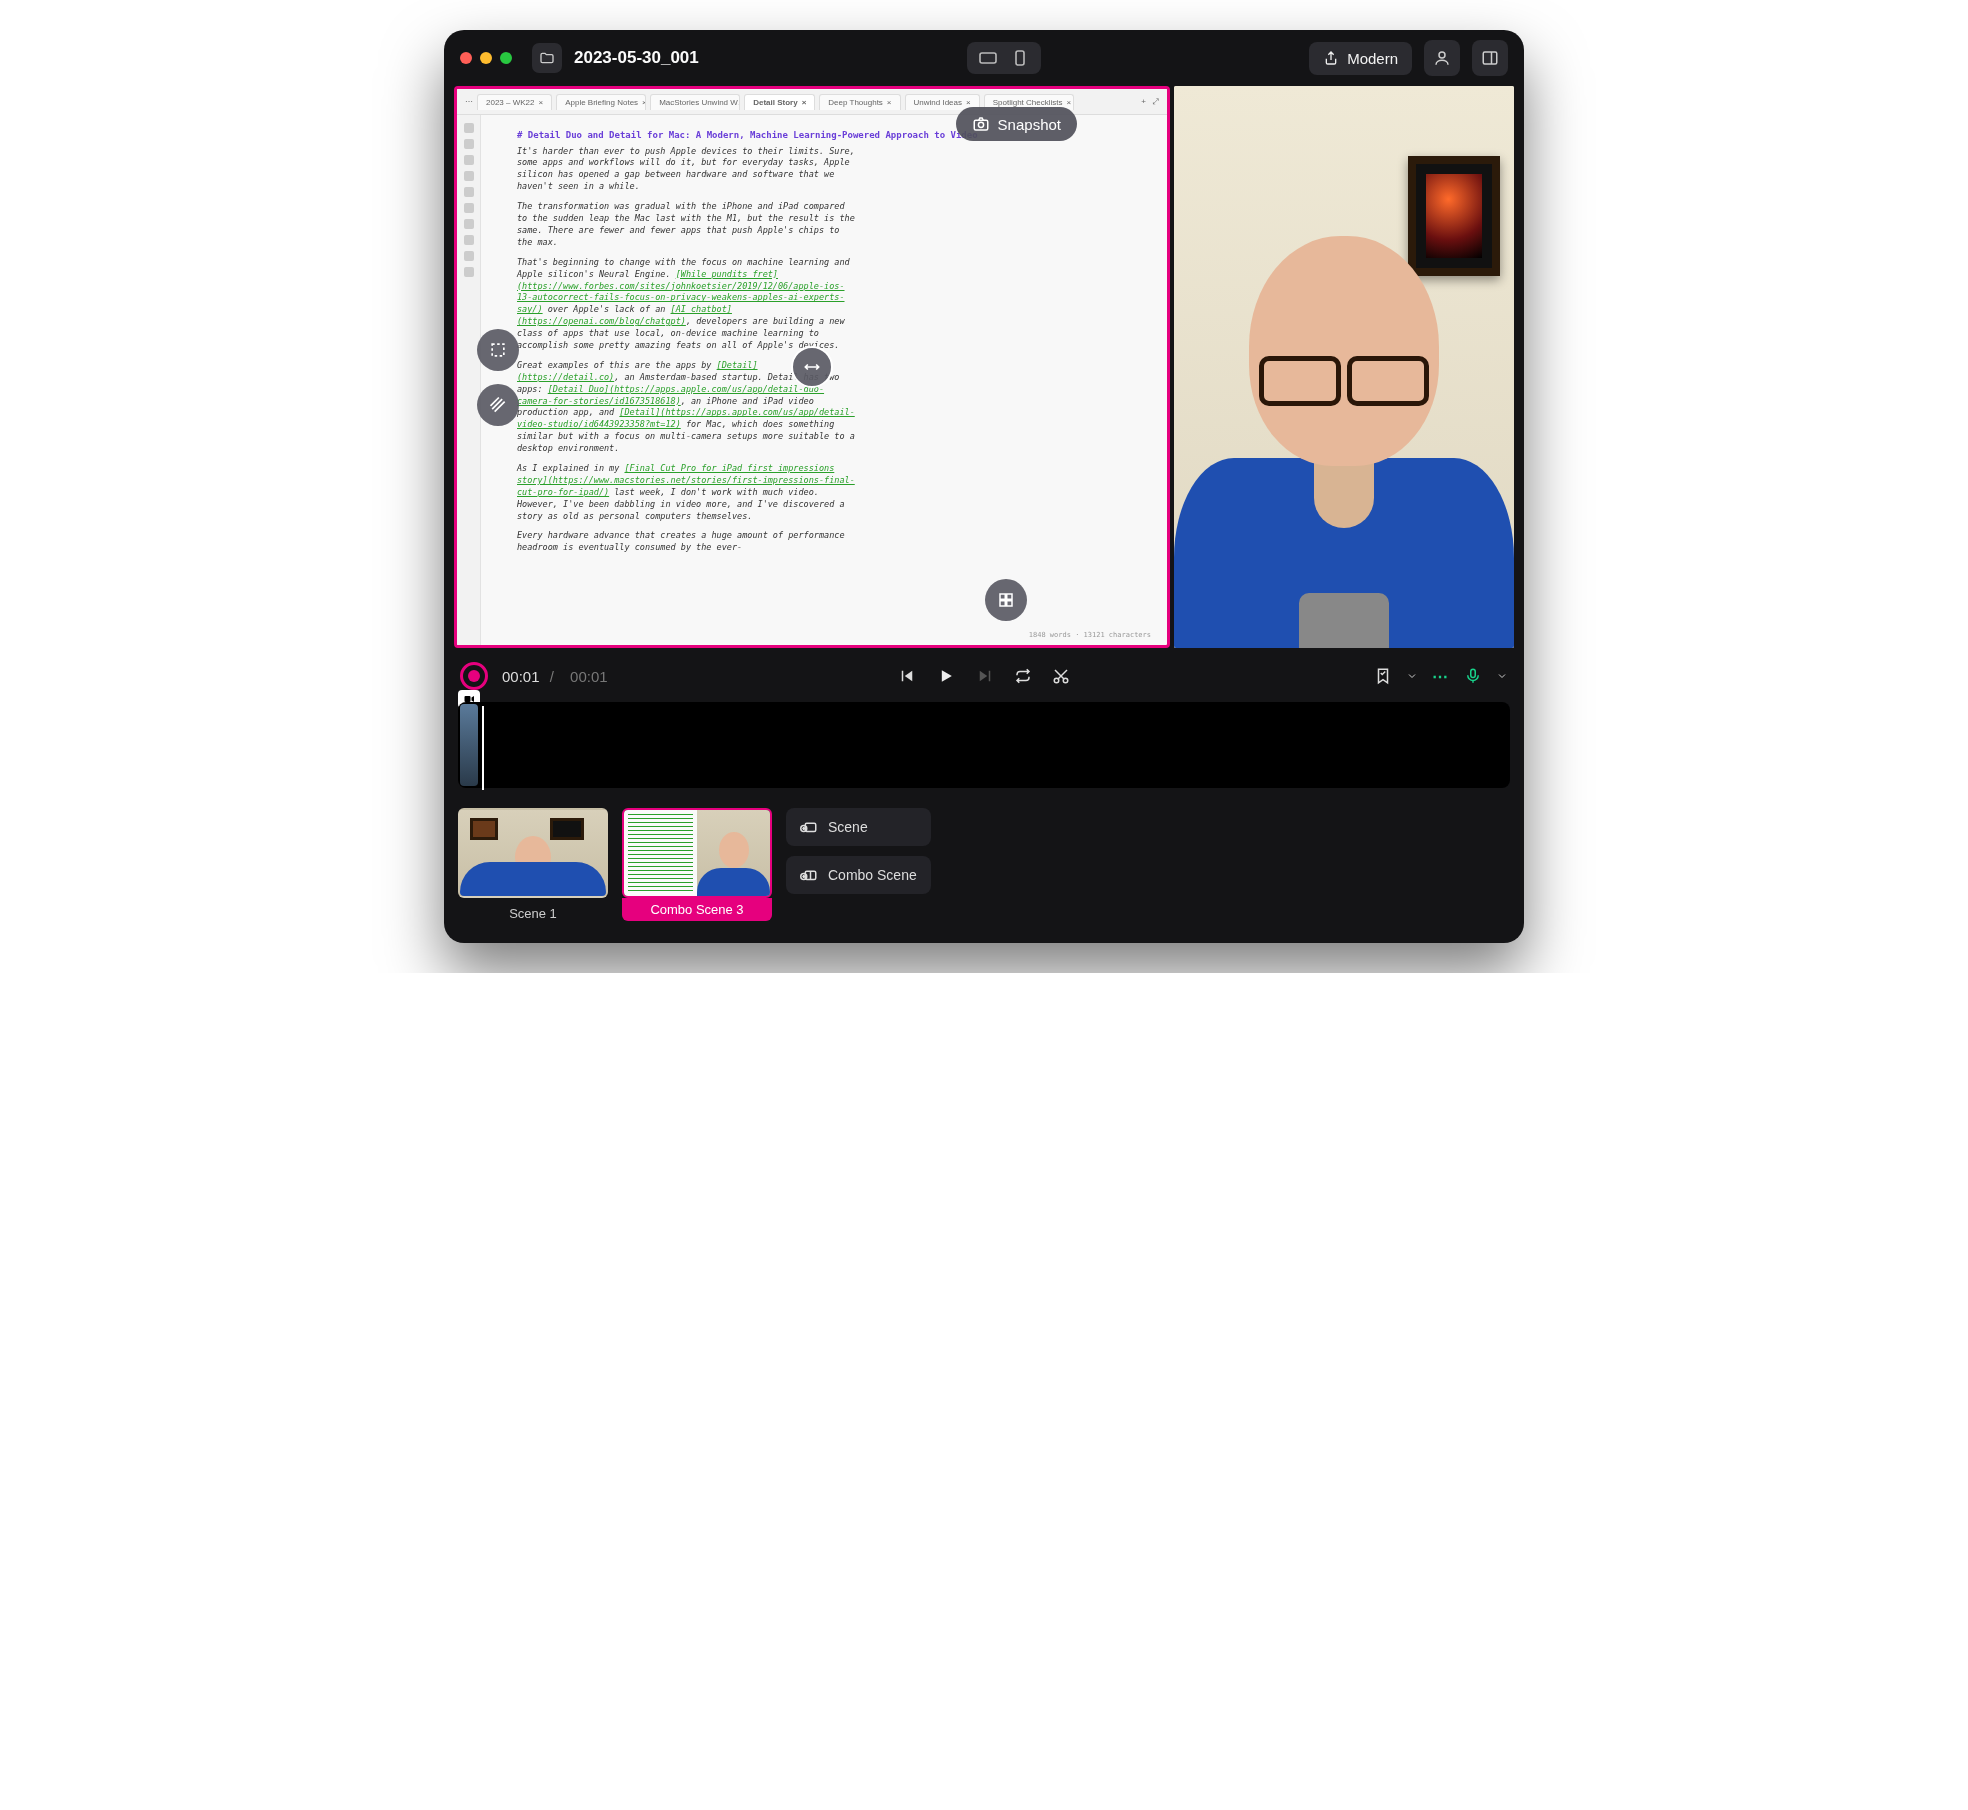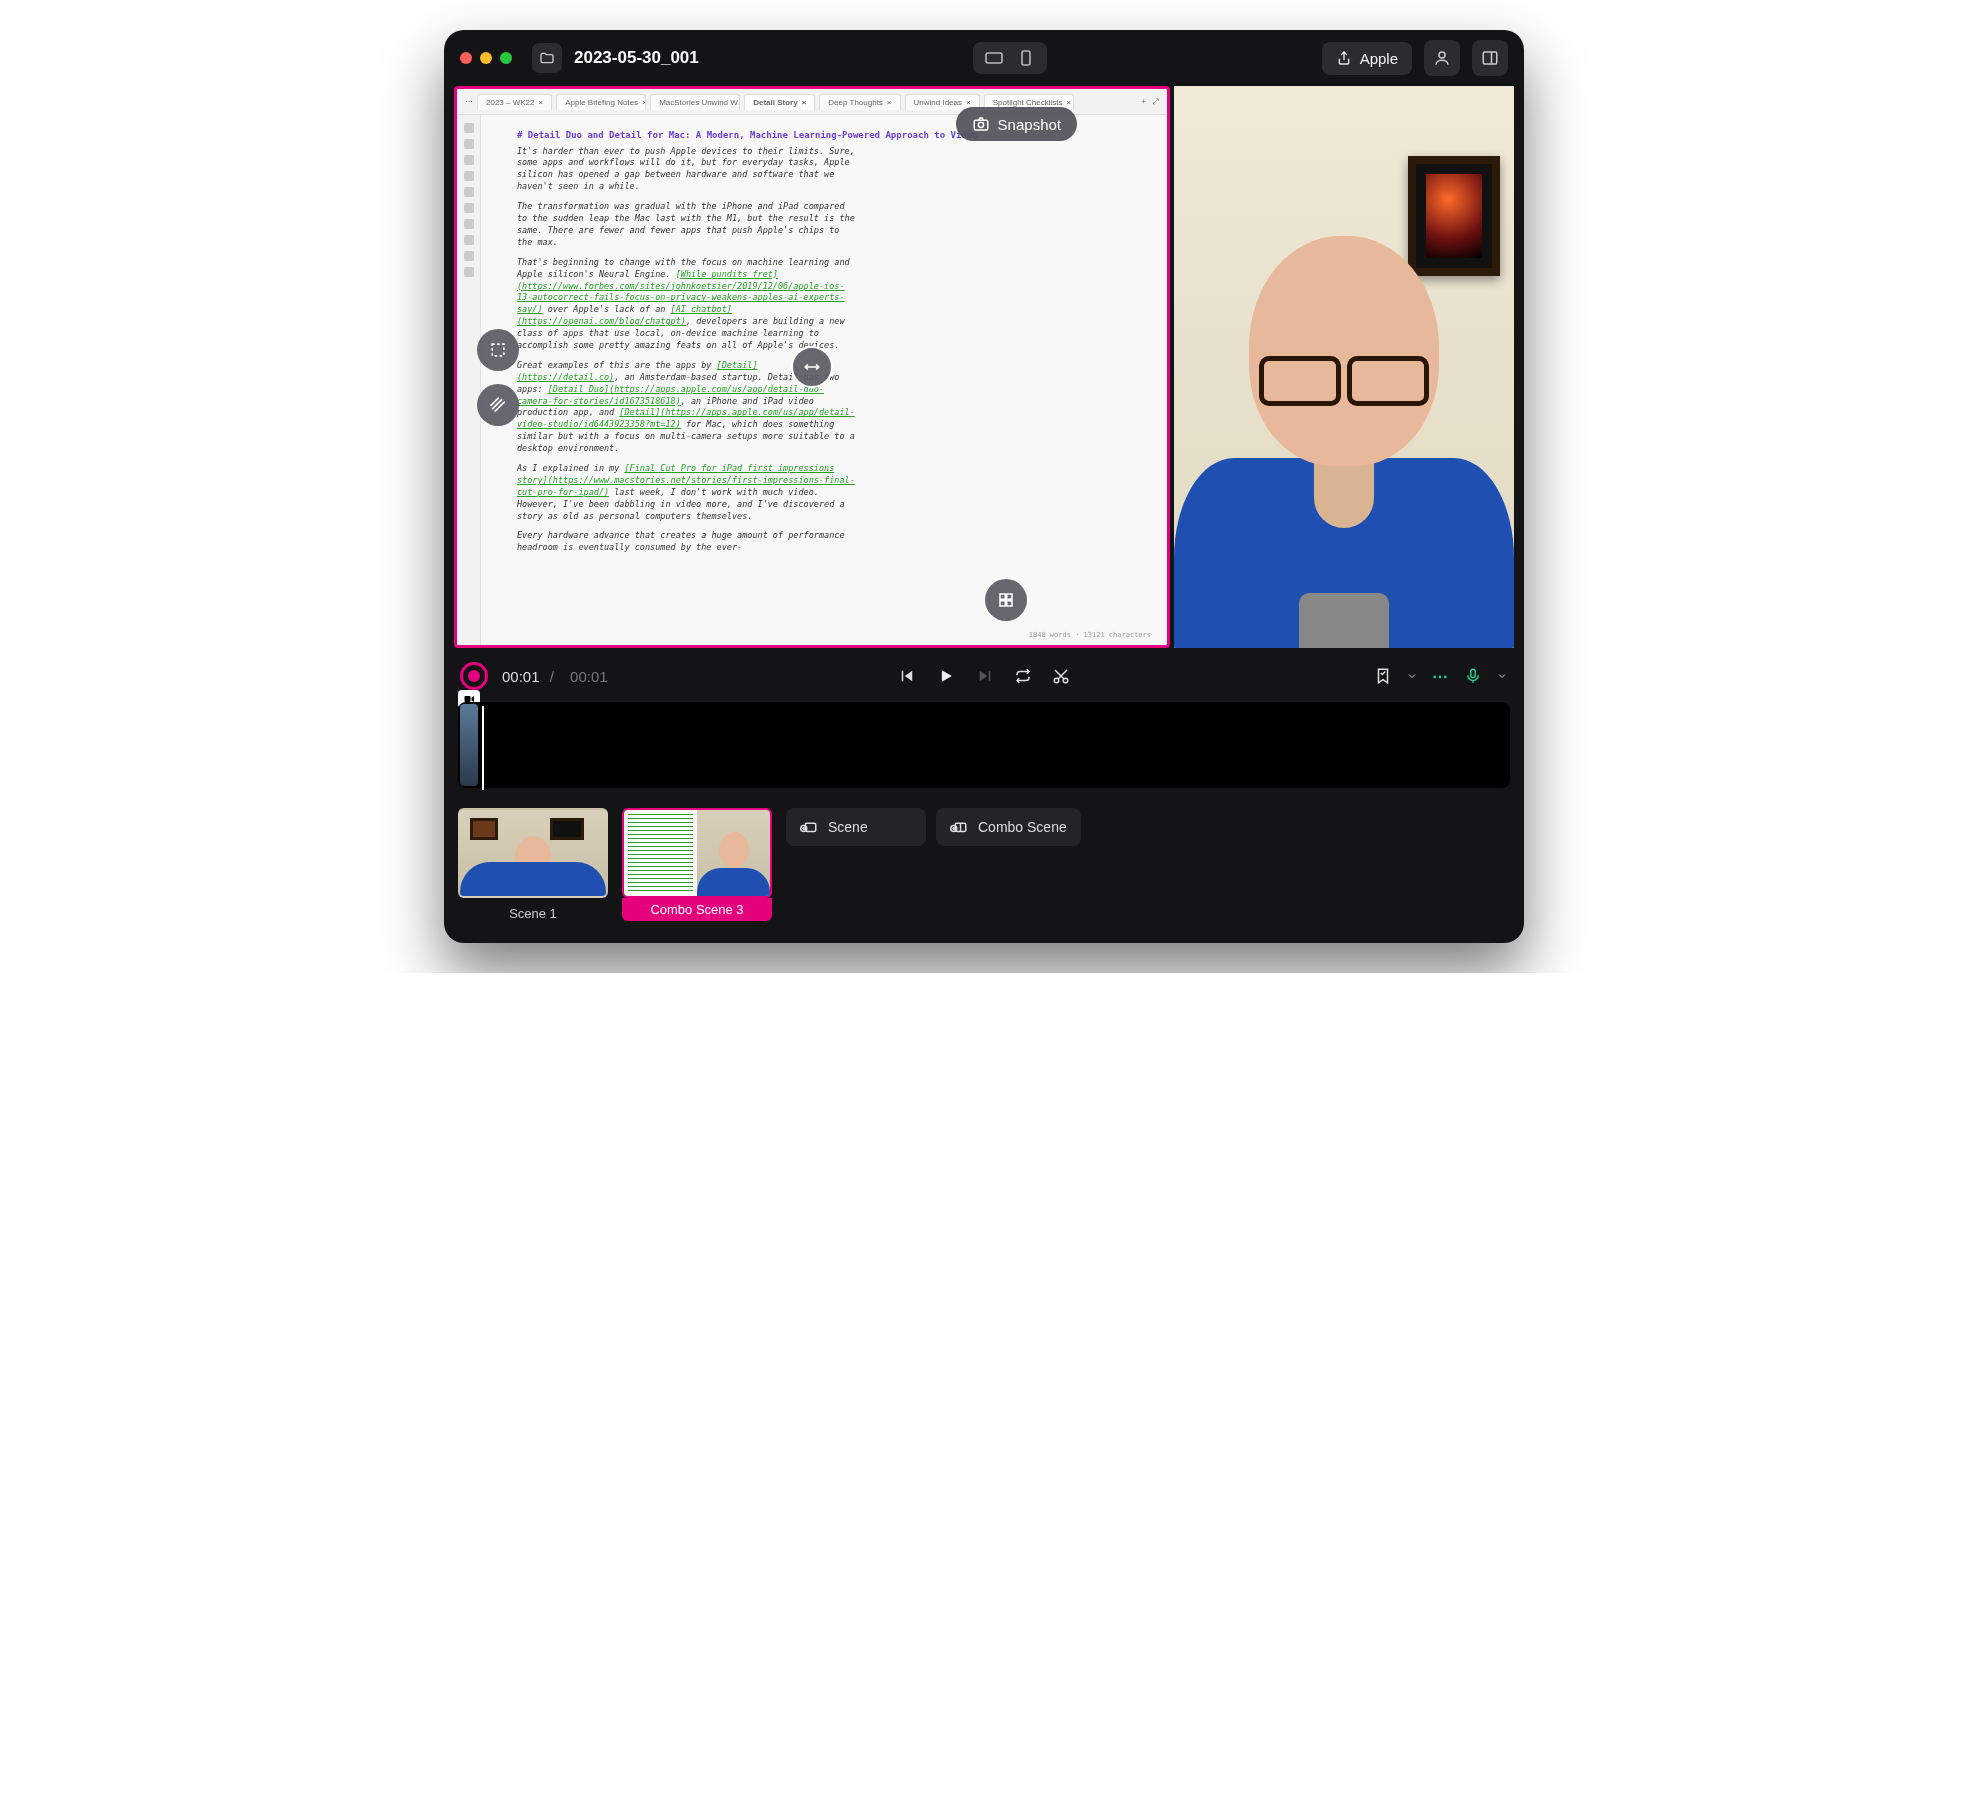--- a/index.html
+++ b/index.html
@@ -195,21 +195,21 @@
   .thumb-doc { background:#fafafa; padding:4px; }
   .thumb-doc .col{position:absolute;top:4px;bottom:4px;width:45%;background:repeating-linear-gradient(#333 0 1px, transparent 1px 3px);}
   .thumb-doc .c1{left:4px;} .thumb-doc .c2{right:4px;}
   .thumb-combo { display:flex;}
   .thumb-combo .half{flex:1;position:relative;}
   .thumb-combo .half.doc{ background:#fafafa;}
   .thumb-combo .half.doc::after{content:"";position:absolute;inset:4px;background:repeating-linear-gradient(#2aa02a 0 1px, transparent 1px 4px);}
   .thumb-combo .half.p{ background:linear-gradient(#d8d0ba,#c8bfa6);}
   .thumb-combo .half.p::before{content:"";position:absolute;left:50%;top:22px;transform:translateX(-50%);width:30px;height:36px;background:#e7b89a;border-radius:50%;}
   .thumb-combo .half.p::after{content:"";position:absolute;left:0;right:0;bottom:0;height:28px;background:#1f4fb0;border-radius:24px 24px 0 0;}
-  .scene-actions { display:flex; gap:10px;}
+  .scene-actions { display:flex; flex-direction:column; gap:10px;}
   .scene-action-btn {
     display:flex; align-items:center; gap:10px;
     background:#232328; border-radius:8px; padding:10px 14px;
     font-size:14px; color:#ddd; min-width:140px;
   }
   svg { display:block; }
 </style>
 </head>
 <body>
 
@@ -238,21 +238,21 @@
         <svg width="10" height="16" viewBox="0 0 10 16" fill="none" stroke="#bbb" stroke-width="1.6">
             <rect x="1" y="1" width="8" height="14" rx="2"></rect>
           </svg>
       </div>
     </div>
     <div class="spacer"></div>
     <div class="export-btn">
       <svg width="16" height="16" viewBox="0 0 24 24" fill="none" stroke="#eee" stroke-width="2">
           <path d="M12 3v12M8 7l4-4 4 4M5 13v6a2 2 0 0 0 2 2h10a2 2 0 0 0 2-2v-6"></path>
         </svg>
-      <span>Apple</span>
+      <span>Modern</span>
     </div>
     <div class="iconbtn">
       <svg width="18" height="18" viewBox="0 0 24 24" fill="none" stroke="#ccc" stroke-width="2">
           <circle cx="12" cy="8" r="4"></circle>
           <path d="M4 21c0-4 4-6 8-6s8 2 8 6"></path>
         </svg>
     </div>
     <div class="iconbtn">
       <svg width="18" height="18" viewBox="0 0 24 24" fill="none" stroke="#ccc" stroke-width="2">
           <rect x="3" y="4" width="18" height="16" rx="2"></rect>

